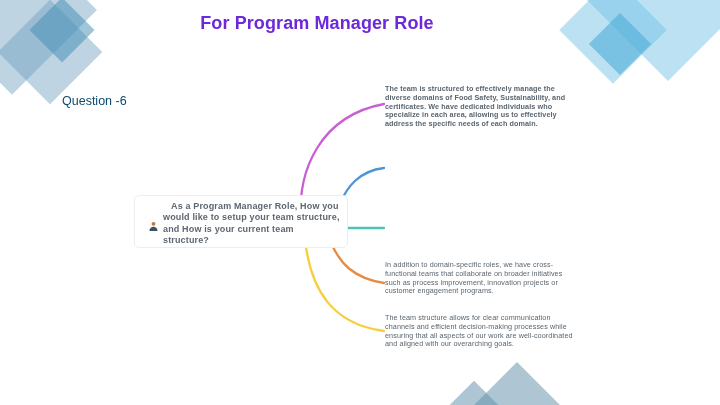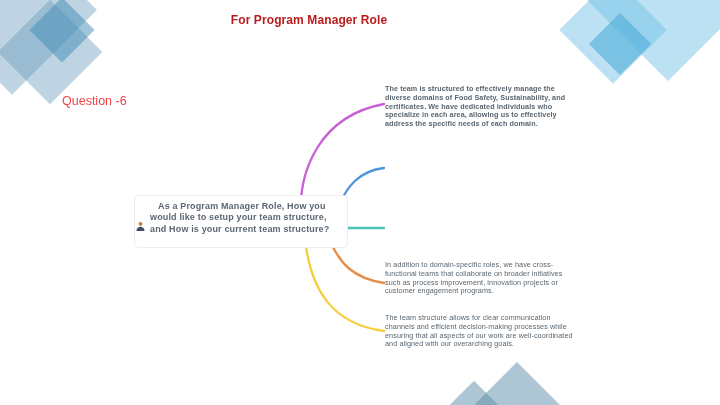--- a/index.html
+++ b/index.html
@@ -21,33 +21,33 @@
   .tl-3 { left: 62px;  top: 30px;  width: 46px;  height: 46px;  background: rgba(64,140,180,0.5); }
   .tr-1 { left: 668px; top: -18px; width: 140px; height: 140px; background: rgba(120,195,230,0.5); }
   .tr-2 { left: 613px; top: 30px;  width: 76px;  height: 76px;  background: rgba(120,195,230,0.5); }
   .tr-3 { left: 620px; top: 44px;  width: 44px;  height: 44px;  background: rgba(70,170,215,0.55); }
   .bm-1 { left: 517px; top: 413px; width: 72px;  height: 72px;  background: rgba(100,145,170,0.52); }
   .bm-2 { left: 474px; top: 416px; width: 50px;  height: 50px;  background: rgba(100,145,170,0.52); }
 
   
   .slide-title {
     position: absolute;
-    left: 184px; top: 13px; width: 250px;
+    left: 192px; top: 13px; width: 250px;
     text-align: center;
-    font-size: 12px;
+    font-size: 18px;
     font-weight: 700;
-    color: #b91c1c;
+    color: #6d28d9;
     letter-spacing: 0.1px;
   }
   .question-label {
     position: absolute;
     left: 62px; top: 94px;
     font-size: 12.5px;
     font-weight: 500;
-    color: #ef4444;
+    color: #0c4a6e;
   }
 
   
   svg.connectors {
     position: absolute; left: 0; top: 0;
     width: 720px; height: 405px;
     z-index: 1;
   }
   svg.connectors path { fill: none; stroke-width: 2.3; stroke-linecap: round; }
 
@@ -55,21 +55,21 @@
   .root-node {
     position: absolute;
     left: 134px; top: 195px;
     width: 214px; height: 53px;
     background: #ffffff;
     border: 1px solid #ededed;
     border-radius: 5px;
     z-index: 2;
     display: flex;
     align-items: flex-start;
-    padding: 5px 6px 5px 0;
+    padding: 5px 6px 5px 13px;
   }
   .root-icon {
     width: 11px; height: 11px;
     margin-top: 20px;
     margin-right: 4px;
     flex: 0 0 auto;
   }
   .root-text {
     font-size: 9px;
     line-height: 11.4px;

